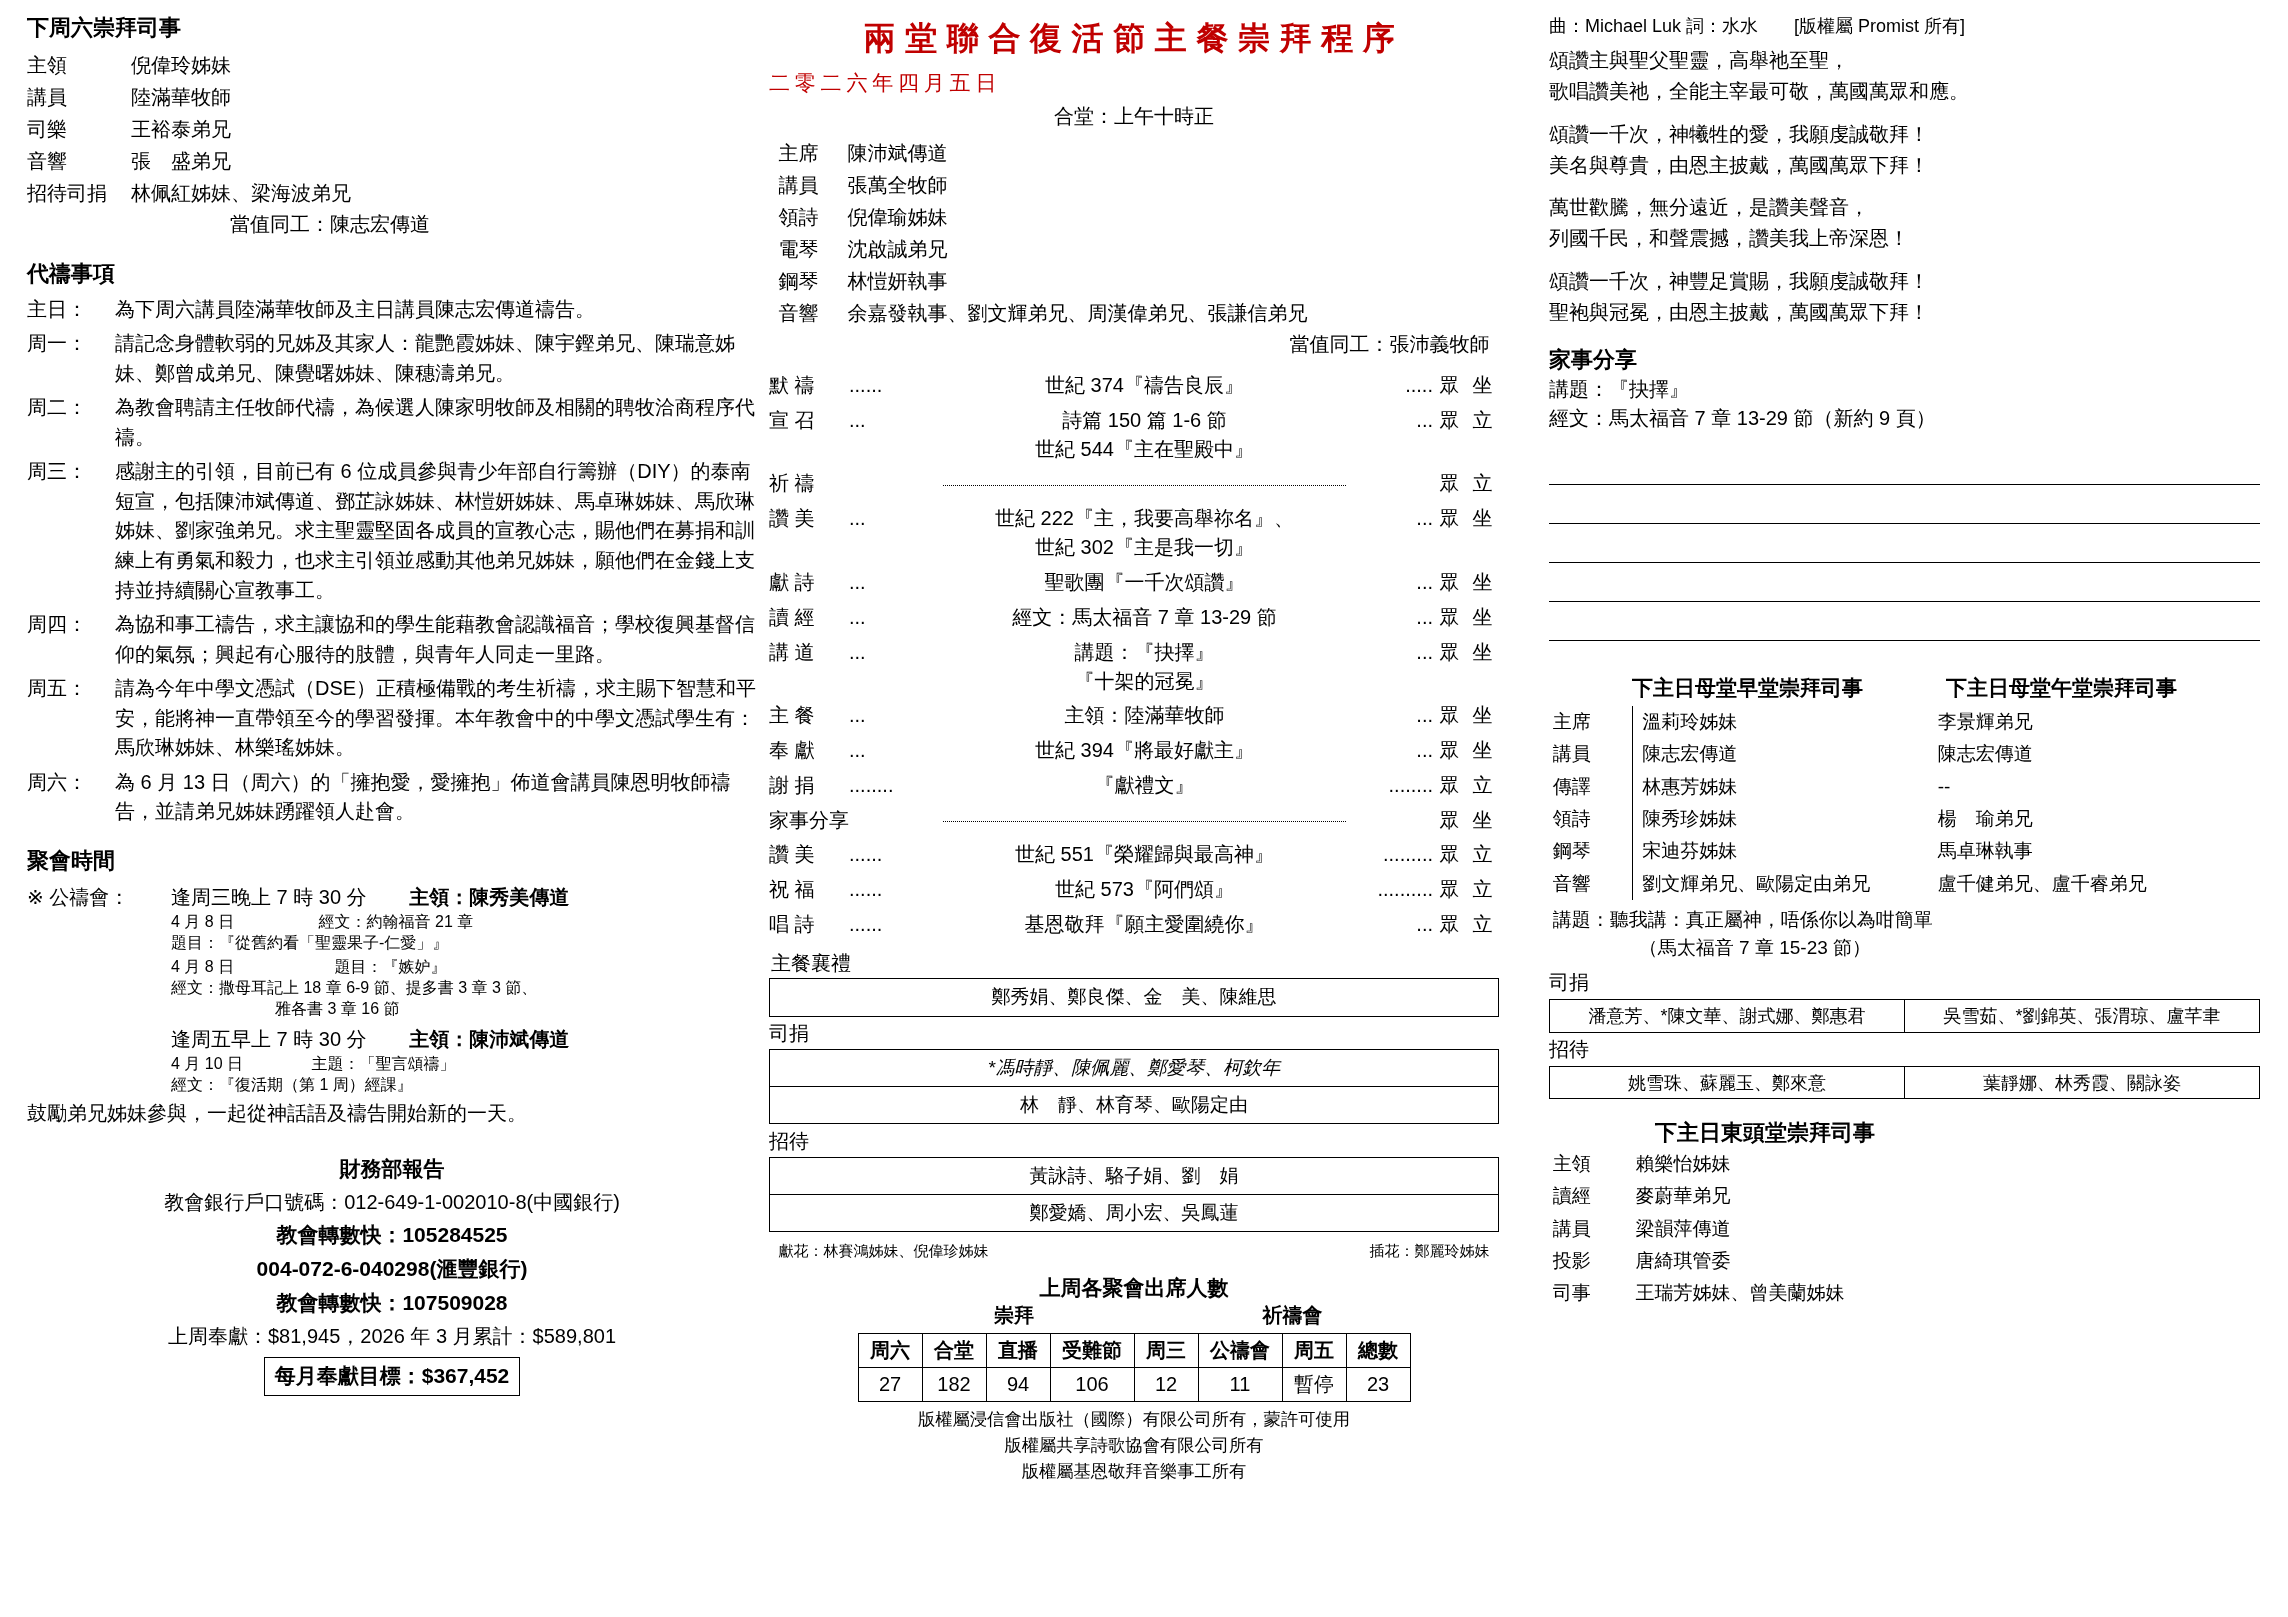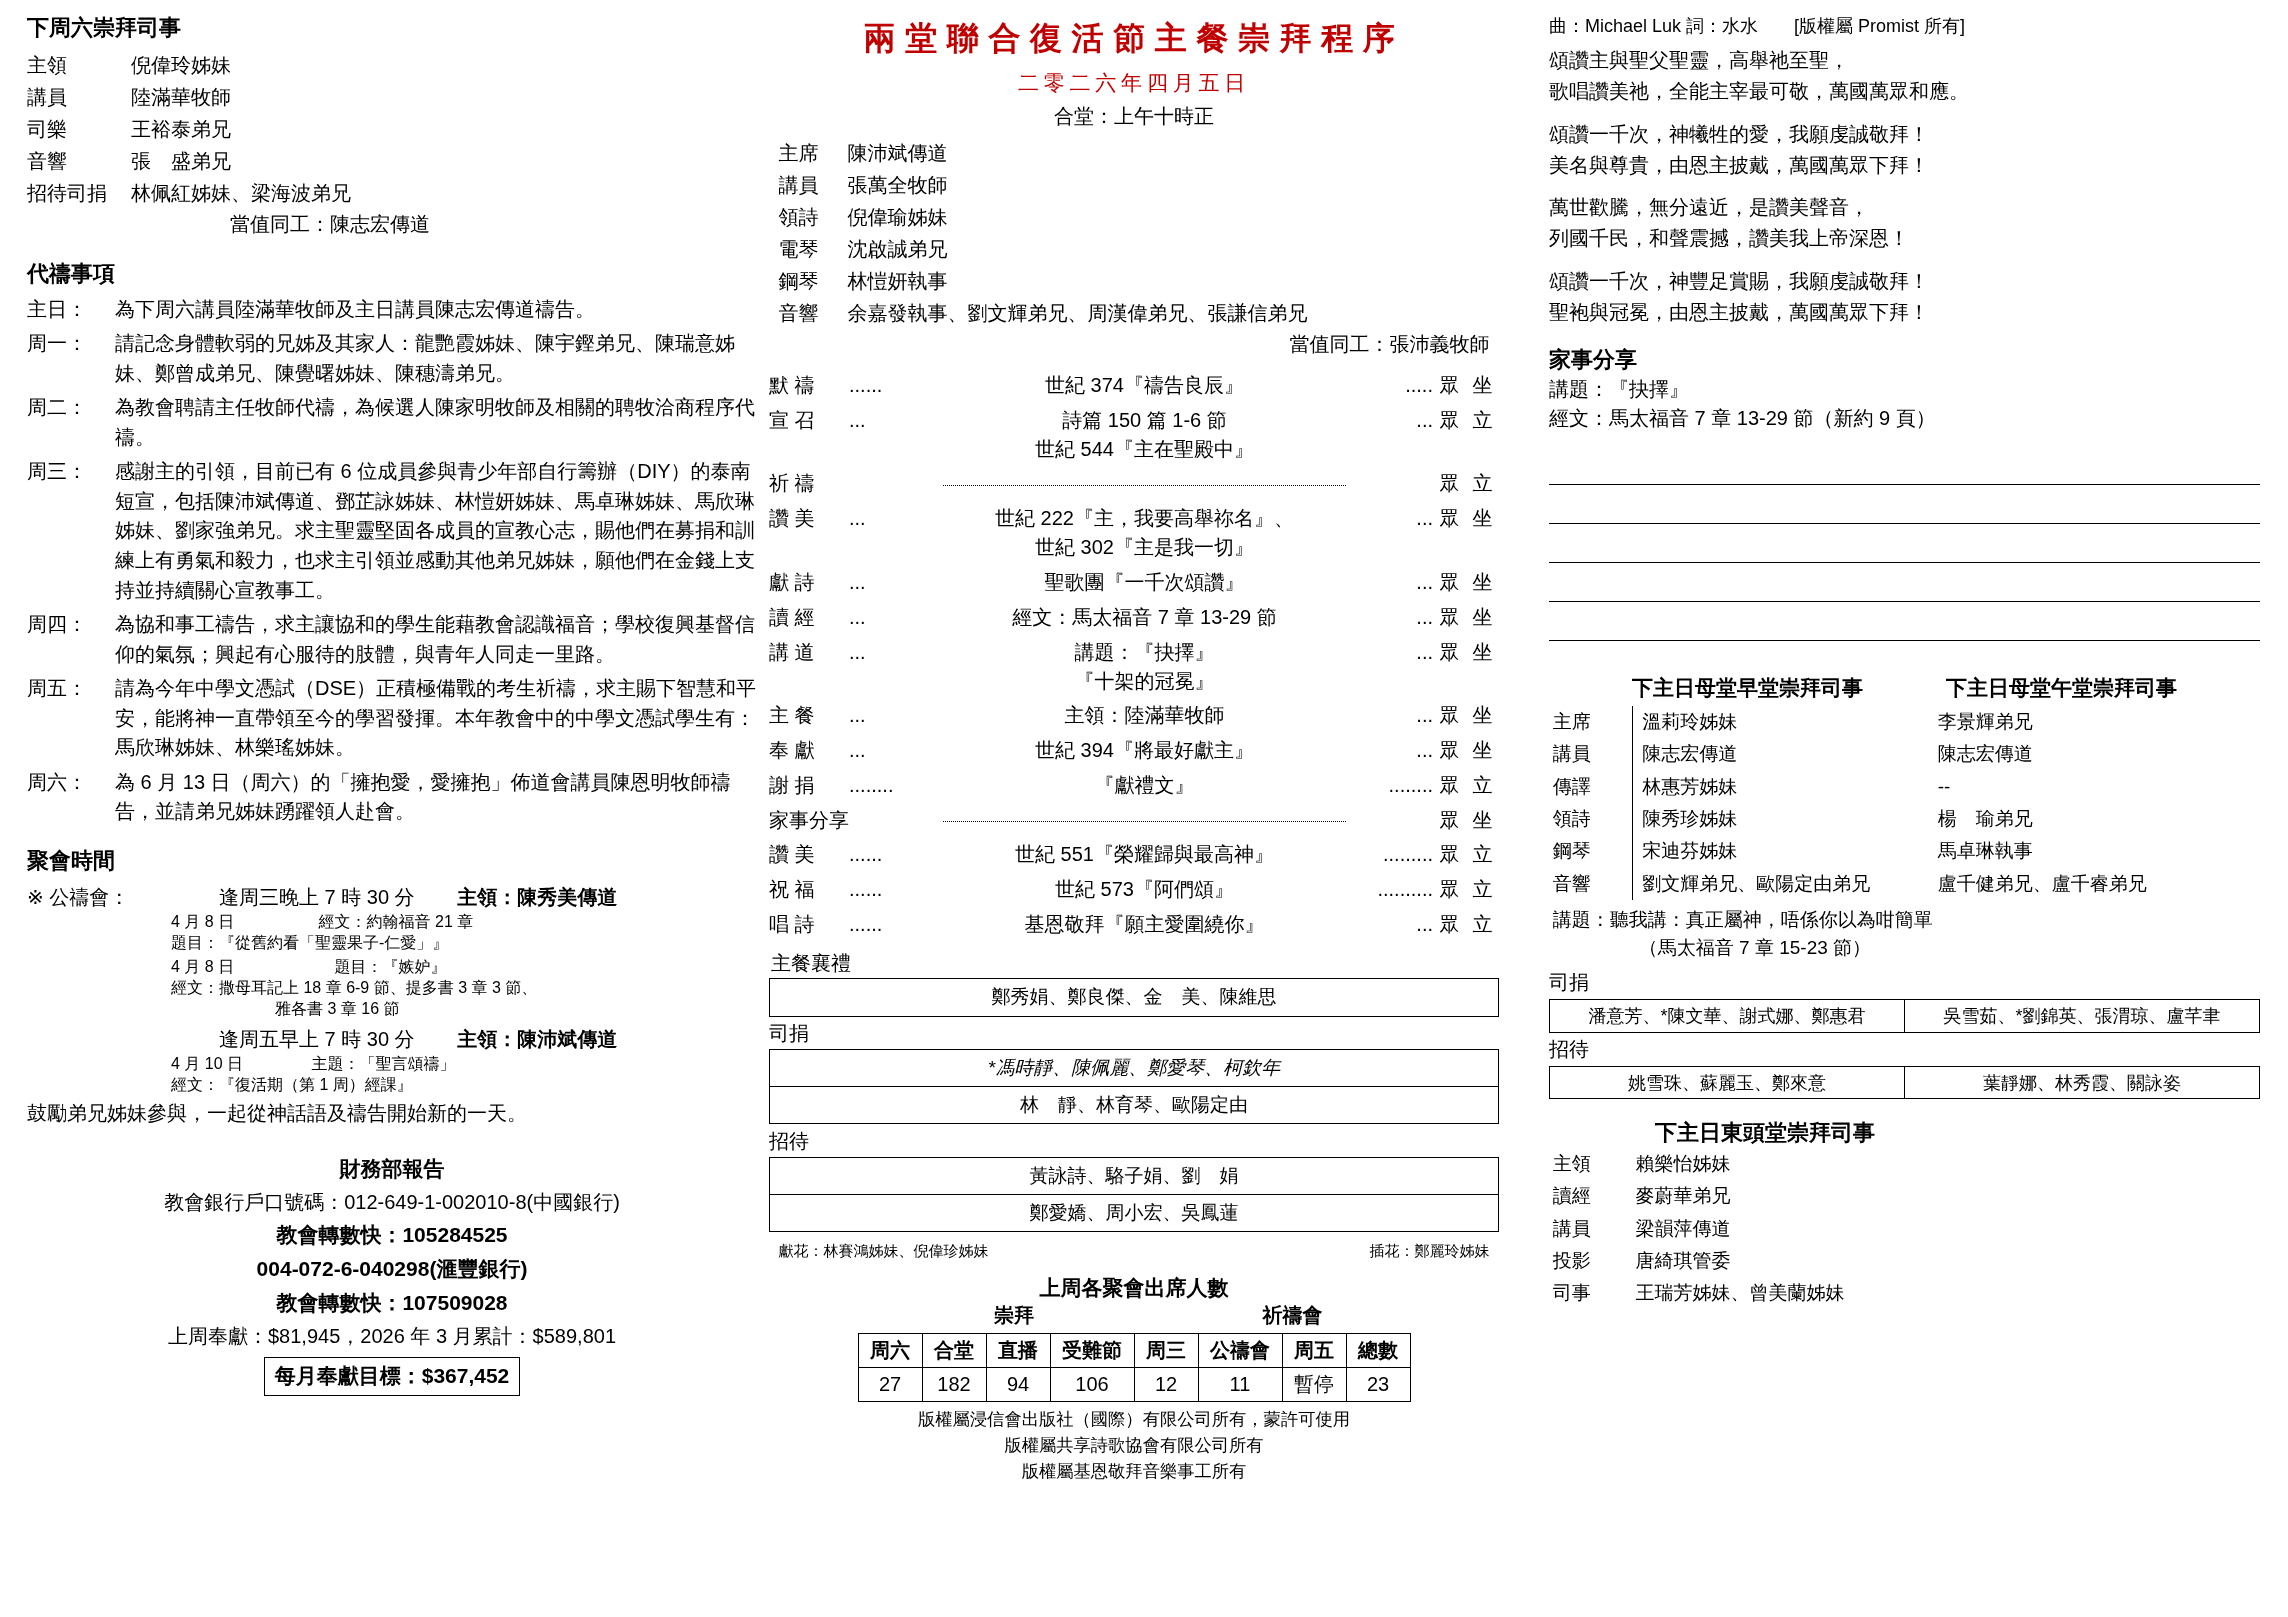--- a/index.html
+++ b/index.html
@@ -20,34 +20,34 @@
   
   #left{left:27px;top:13.4px;width:730px;}
   .sec-title{font-size:22px;font-weight:bold;margin:0 0 5.8px 0;}
   table.kv{border-collapse:collapse;}
   table.kv td{font-size:20px;padding:1px 0;vertical-align:top;line-height:1.5;}
   td.k{width:104px;white-space:nowrap;}
   .right-note{text-align:right;font-size:20px;margin-top:1.9px;padding-right:327px;}
   .pray-row{display:flex;font-size:20px;line-height:1.48;margin-bottom:4.8px;}
   .pray-k{width:88px;flex:0 0 88px;}
   .pray-v{flex:1;}
-  .meet-row{display:flex;font-size:20px;line-height:1.5;gap:48px;}
+  .meet-row{display:flex;font-size:20px;line-height:1.5;}
   .meet-k{width:144px;flex:0 0 144px;}
   .meet-v{flex:1;}
   .ind{margin-left:144px;}
   .fin{text-align:center;font-size:20px;line-height:1.62;}
   .fin .big{font-weight:bold;font-size:21px;}
   .goalbox{display:inline-block;border:1.4px solid #000;padding:1.9px 9.6px;font-weight:bold;font-size:21px;margin-top:3.8px;}
   
   #mid{left:769px;top:9.6px;width:730px;}
   .maintitle{
     text-align:center;color:#c00000;font-weight:bold;font-size:32px;
     letter-spacing:9.6px;margin:7.7px 0 7.7px 0;
   }
-  .subtitle{text-align:center;color:#c00000;font-size:21px;letter-spacing:4.8px;margin-bottom:5.8px;}
+  .subtitle{text-align:left;color:#c00000;font-size:21px;letter-spacing:4.8px;margin-bottom:5.8px;}
   .venue{text-align:center;font-size:20px;margin-bottom:7.7px;}
   table.lead{border-collapse:collapse;margin-left:9.6px;}
   table.lead td{font-size:20px;padding:1px 0;line-height:1.5;vertical-align:top;}
   table.lead td.k{width:69px;}
   .duty{text-align:right;font-size:20px;margin:1.9px 0 9.6px 0;padding-right:9.6px;}
   table.order{border-collapse:collapse;width:100%;font-size:20px;}
   table.order td{padding:2.9px 0;vertical-align:top;line-height:1.45;}
   .o-item{width:77px;white-space:nowrap;}
   .o-dots{width:67px;color:#000;white-space:nowrap;}
   .o-mid{text-align:center;}

